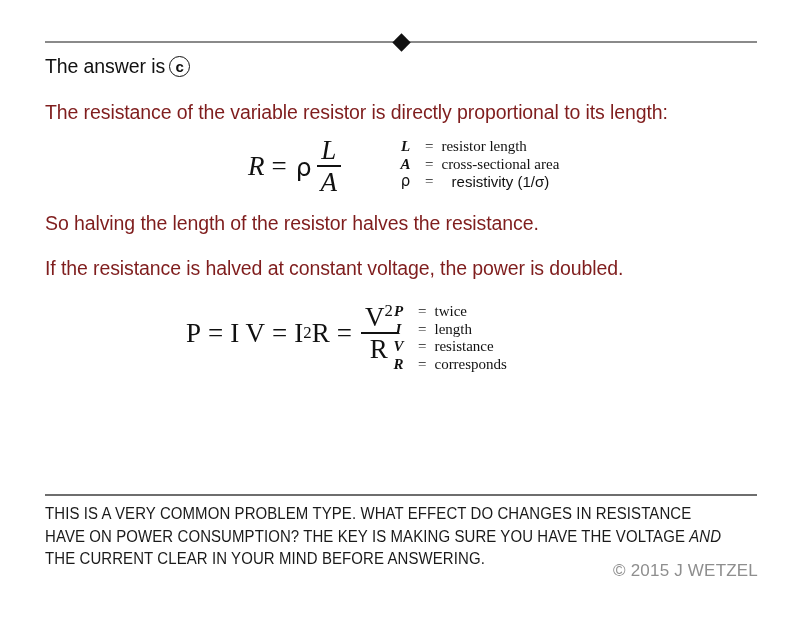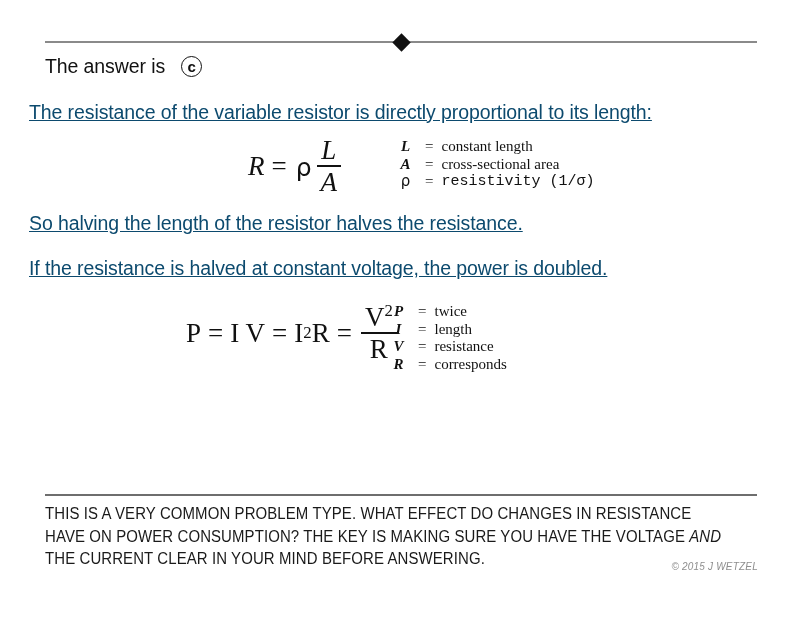--- a/index.html
+++ b/index.html
@@ -52,46 +52,45 @@
 
   
   .answer-line {
     position: absolute;
     left: 45px;
     top: 55px;
     font-size: 19.5px;
     letter-spacing: -0.1px;
     display: flex;
     align-items: center;
-    gap: 16px;
+    gap: 4px;
     white-space: nowrap;
   }
   .circle-answer {
     display: inline-flex;
     align-items: center;
     justify-content: center;
     width: 21px;
     height: 21px;
     border: 1.3px solid #111111;
     border-radius: 50%;
     font-size: 15px;
     font-weight: bold;
     line-height: 1;
     padding-bottom: 1px;
     box-sizing: border-box;
   }
 
   .para {
     position: absolute;
-    left: 29px;
+    left: 45px;
     font-size: 19.5px;
     line-height: 25px;
     letter-spacing: -0.1px;
-    color: #0c4a6e;
-    text-decoration: underline;
+    color: #7f1d1d;
   }
   .p-intro   { top: 100px; width: 720px; }
   .p-halving { top: 211px; width: 720px; }
   .p-power   { top: 256px; width: 720px; }
   .p-note    { top: 396px; width: 712px; }
 
   .serif-ital {
     font-family: "Liberation Serif", serif;
     font-style: italic;
     font-size: 19px;
@@ -173,21 +172,21 @@
     font-weight: normal;
     font-style: normal;
     font-size: 15px;
   }
   .legend .eqs {
     text-align: center;
     padding: 0 8px;
     font-style: normal;
   }
   .legend .def { font-style: normal; white-space: nowrap; }
-  .sigma-glyph { font-family: Liberation Mono, monospace; text-align: center; }
+  .sigma-glyph { font-family: Liberation Sans, sans-serif; text-align: center; }
 
   .legend1 { position: absolute; left: 396px; top: 138px; }
   .legend2 { position: absolute; left: 389px; top: 303px; }
 
   
   .bottom-rule {
     position: absolute;
     left: 45px;
     top: 494px;
     width: 712px;
@@ -205,22 +204,21 @@
     color: #1a1a1a;
     transform: scaleX(0.96);
     transform-origin: left top;
   }
   .footnote i { font-style: italic; }
 
   .copyright {
     position: absolute;
     right: 42px;
     top: 561px;
-    font-size: 10px;
-    font-style: italic;
+    font-size: 17px;
     color: #8e8e8e;
     letter-spacing: 0.2px;
     white-space: nowrap;
   }
 </style>
 </head>
 <body>
 
 <div class="page">
 
@@ -247,21 +245,21 @@
         <span class="den eq-ital">A</span>
       </span>
     </div>
   </div>
 
   <table class="legend legend1">
     <tbody>
         <tr>
       <td class="sym">L</td>
       <td class="eqs">=</td>
-      <td class="def">constant length</td>
+      <td class="def">resistor length</td>
     </tr>
     <tr>
       <td class="sym">A</td>
       <td class="eqs">=</td>
       <td class="def">cross-sectional area</td>
     </tr>
     <tr>
       <td class="sym sym-up">ρ</td>
       <td class="eqs">=</td>
       <td class="def sigma-glyph">resistivity (1/σ)</td>

